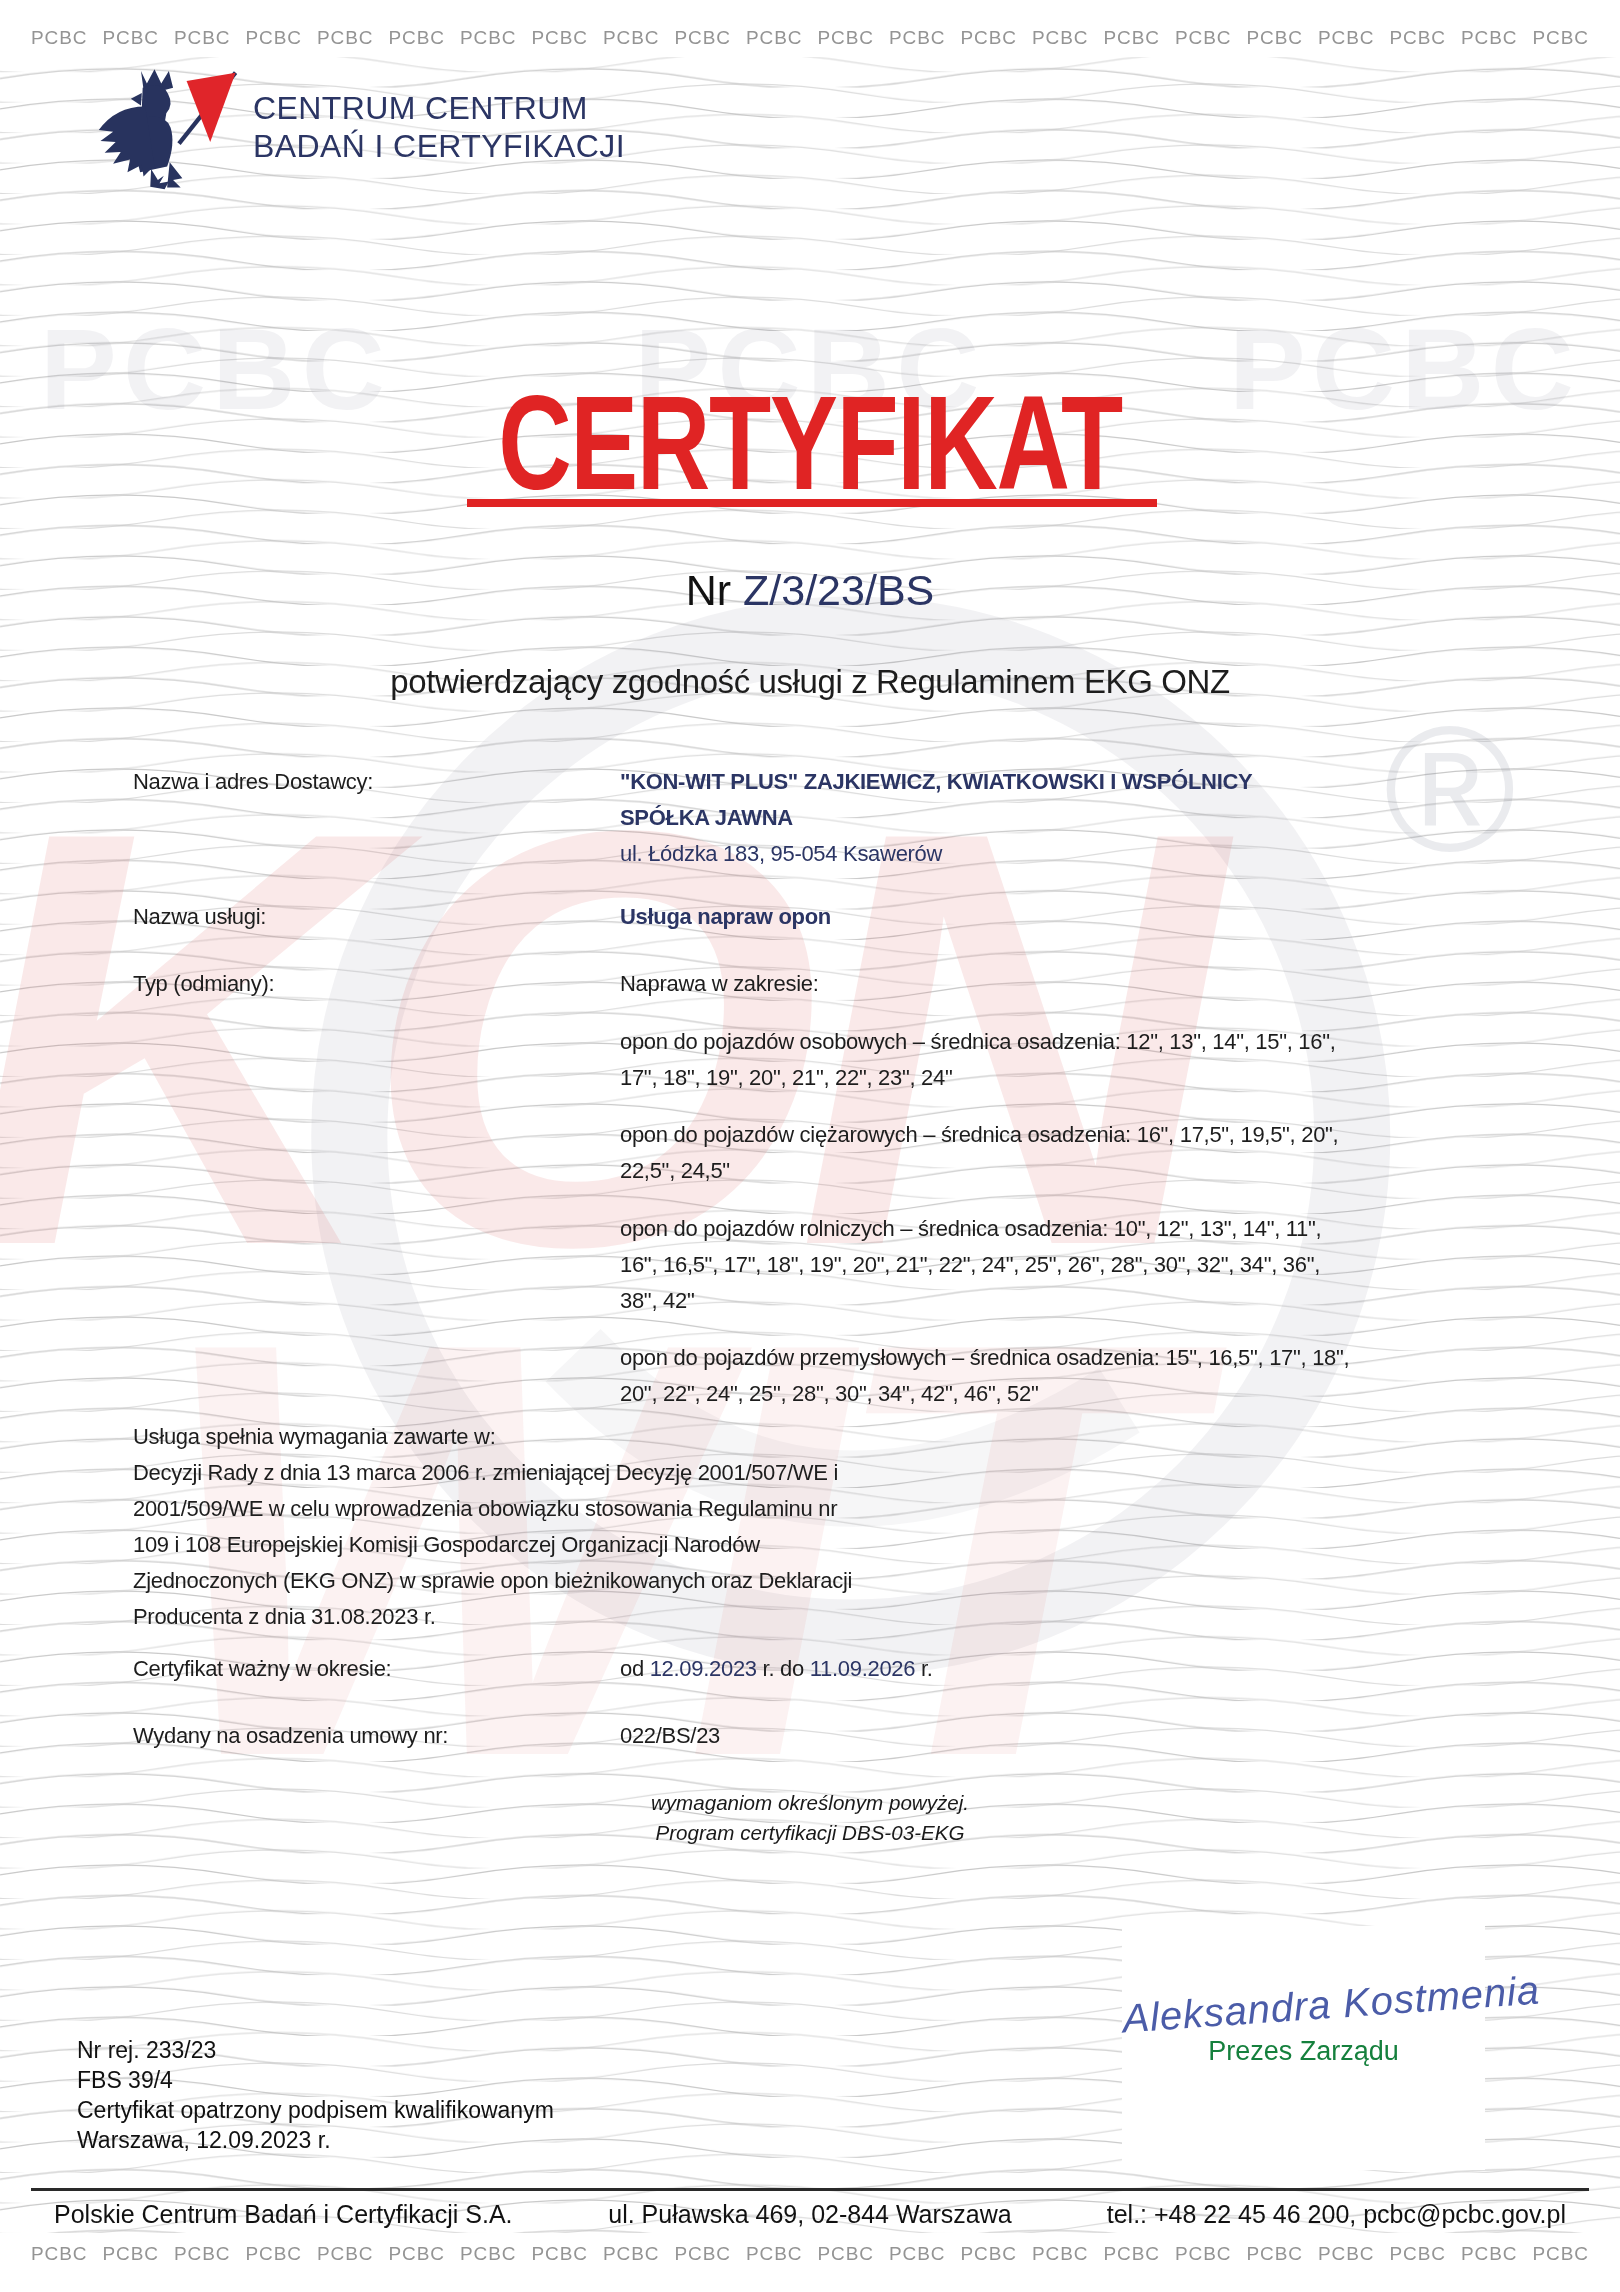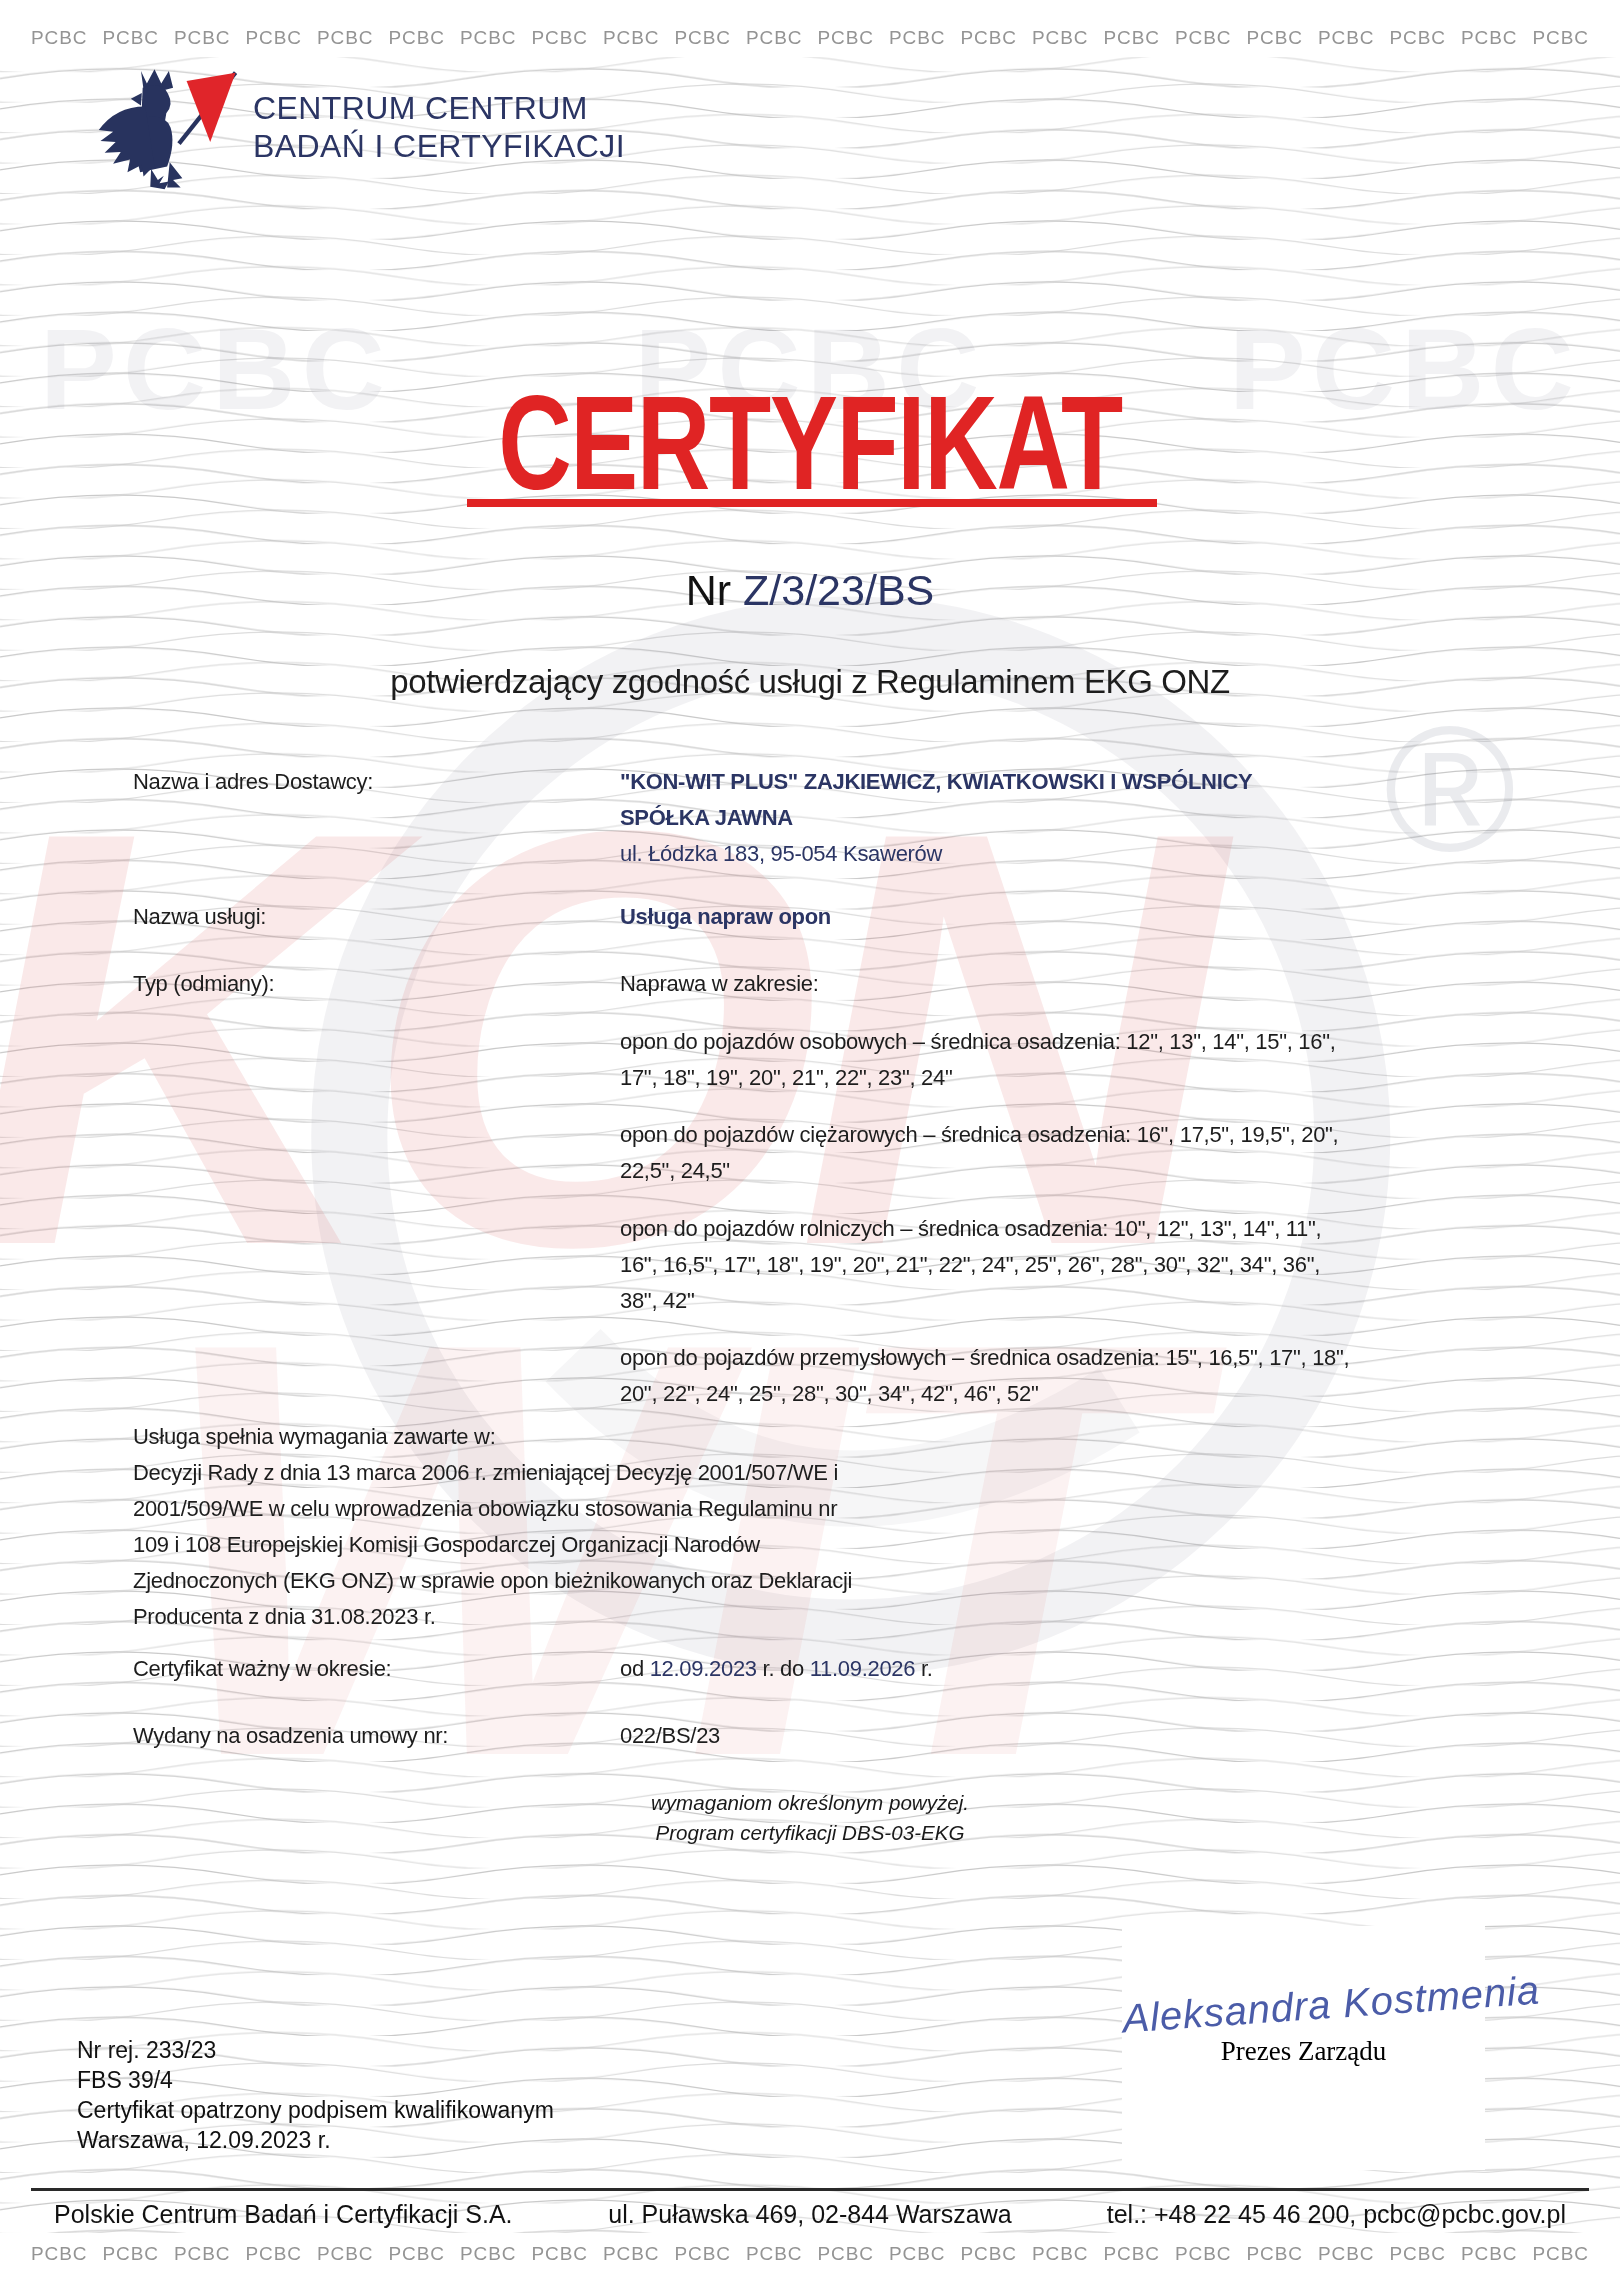--- a/index.html
+++ b/index.html
@@ -49,21 +49,21 @@
   .r5{margin-top:16px;}
   .r6{margin-top:31px;}
   
   .disclaimer{position:absolute;left:36px;right:36px;top:1788px;text-align:center;z-index:2;
     font-style:italic;font-size:20.6px;line-height:29.6px;color:#1a1a1a;}
   
   .sign-box{position:absolute;left:1122px;top:1926px;width:363px;height:244px;background:#ffffff;
     z-index:2;text-align:center;}
   .sign-name{display:inline-block;margin-top:56px;font-size:40px;font-style:italic;
     color:#4b5ca8;transform:rotate(-4deg);letter-spacing:0.9px;white-space:nowrap;}
-  .sign-title{margin-top:9px;font-size:27px;color:#000000;font-family:Liberation Serif, serif;}
+  .sign-title{margin-top:9px;font-size:27px;color:#15803d;}
   
   .registry{position:absolute;left:77px;top:2035px;z-index:2;font-size:23px;line-height:30px;color:#111;}
   
   .footer-rule{position:absolute;left:31px;right:31px;top:2188px;height:2.7px;background:#2a2a2a;z-index:2;}
   .footer{position:absolute;left:0;right:0;top:2200px;height:32px;z-index:2;font-size:25px;color:#111;}
   .footer .f-left{position:absolute;left:54px;}
   .footer .f-center{position:absolute;left:0;right:0;text-align:center;}
   .footer .f-right{position:absolute;right:54px;}
 </style>
 </head>

